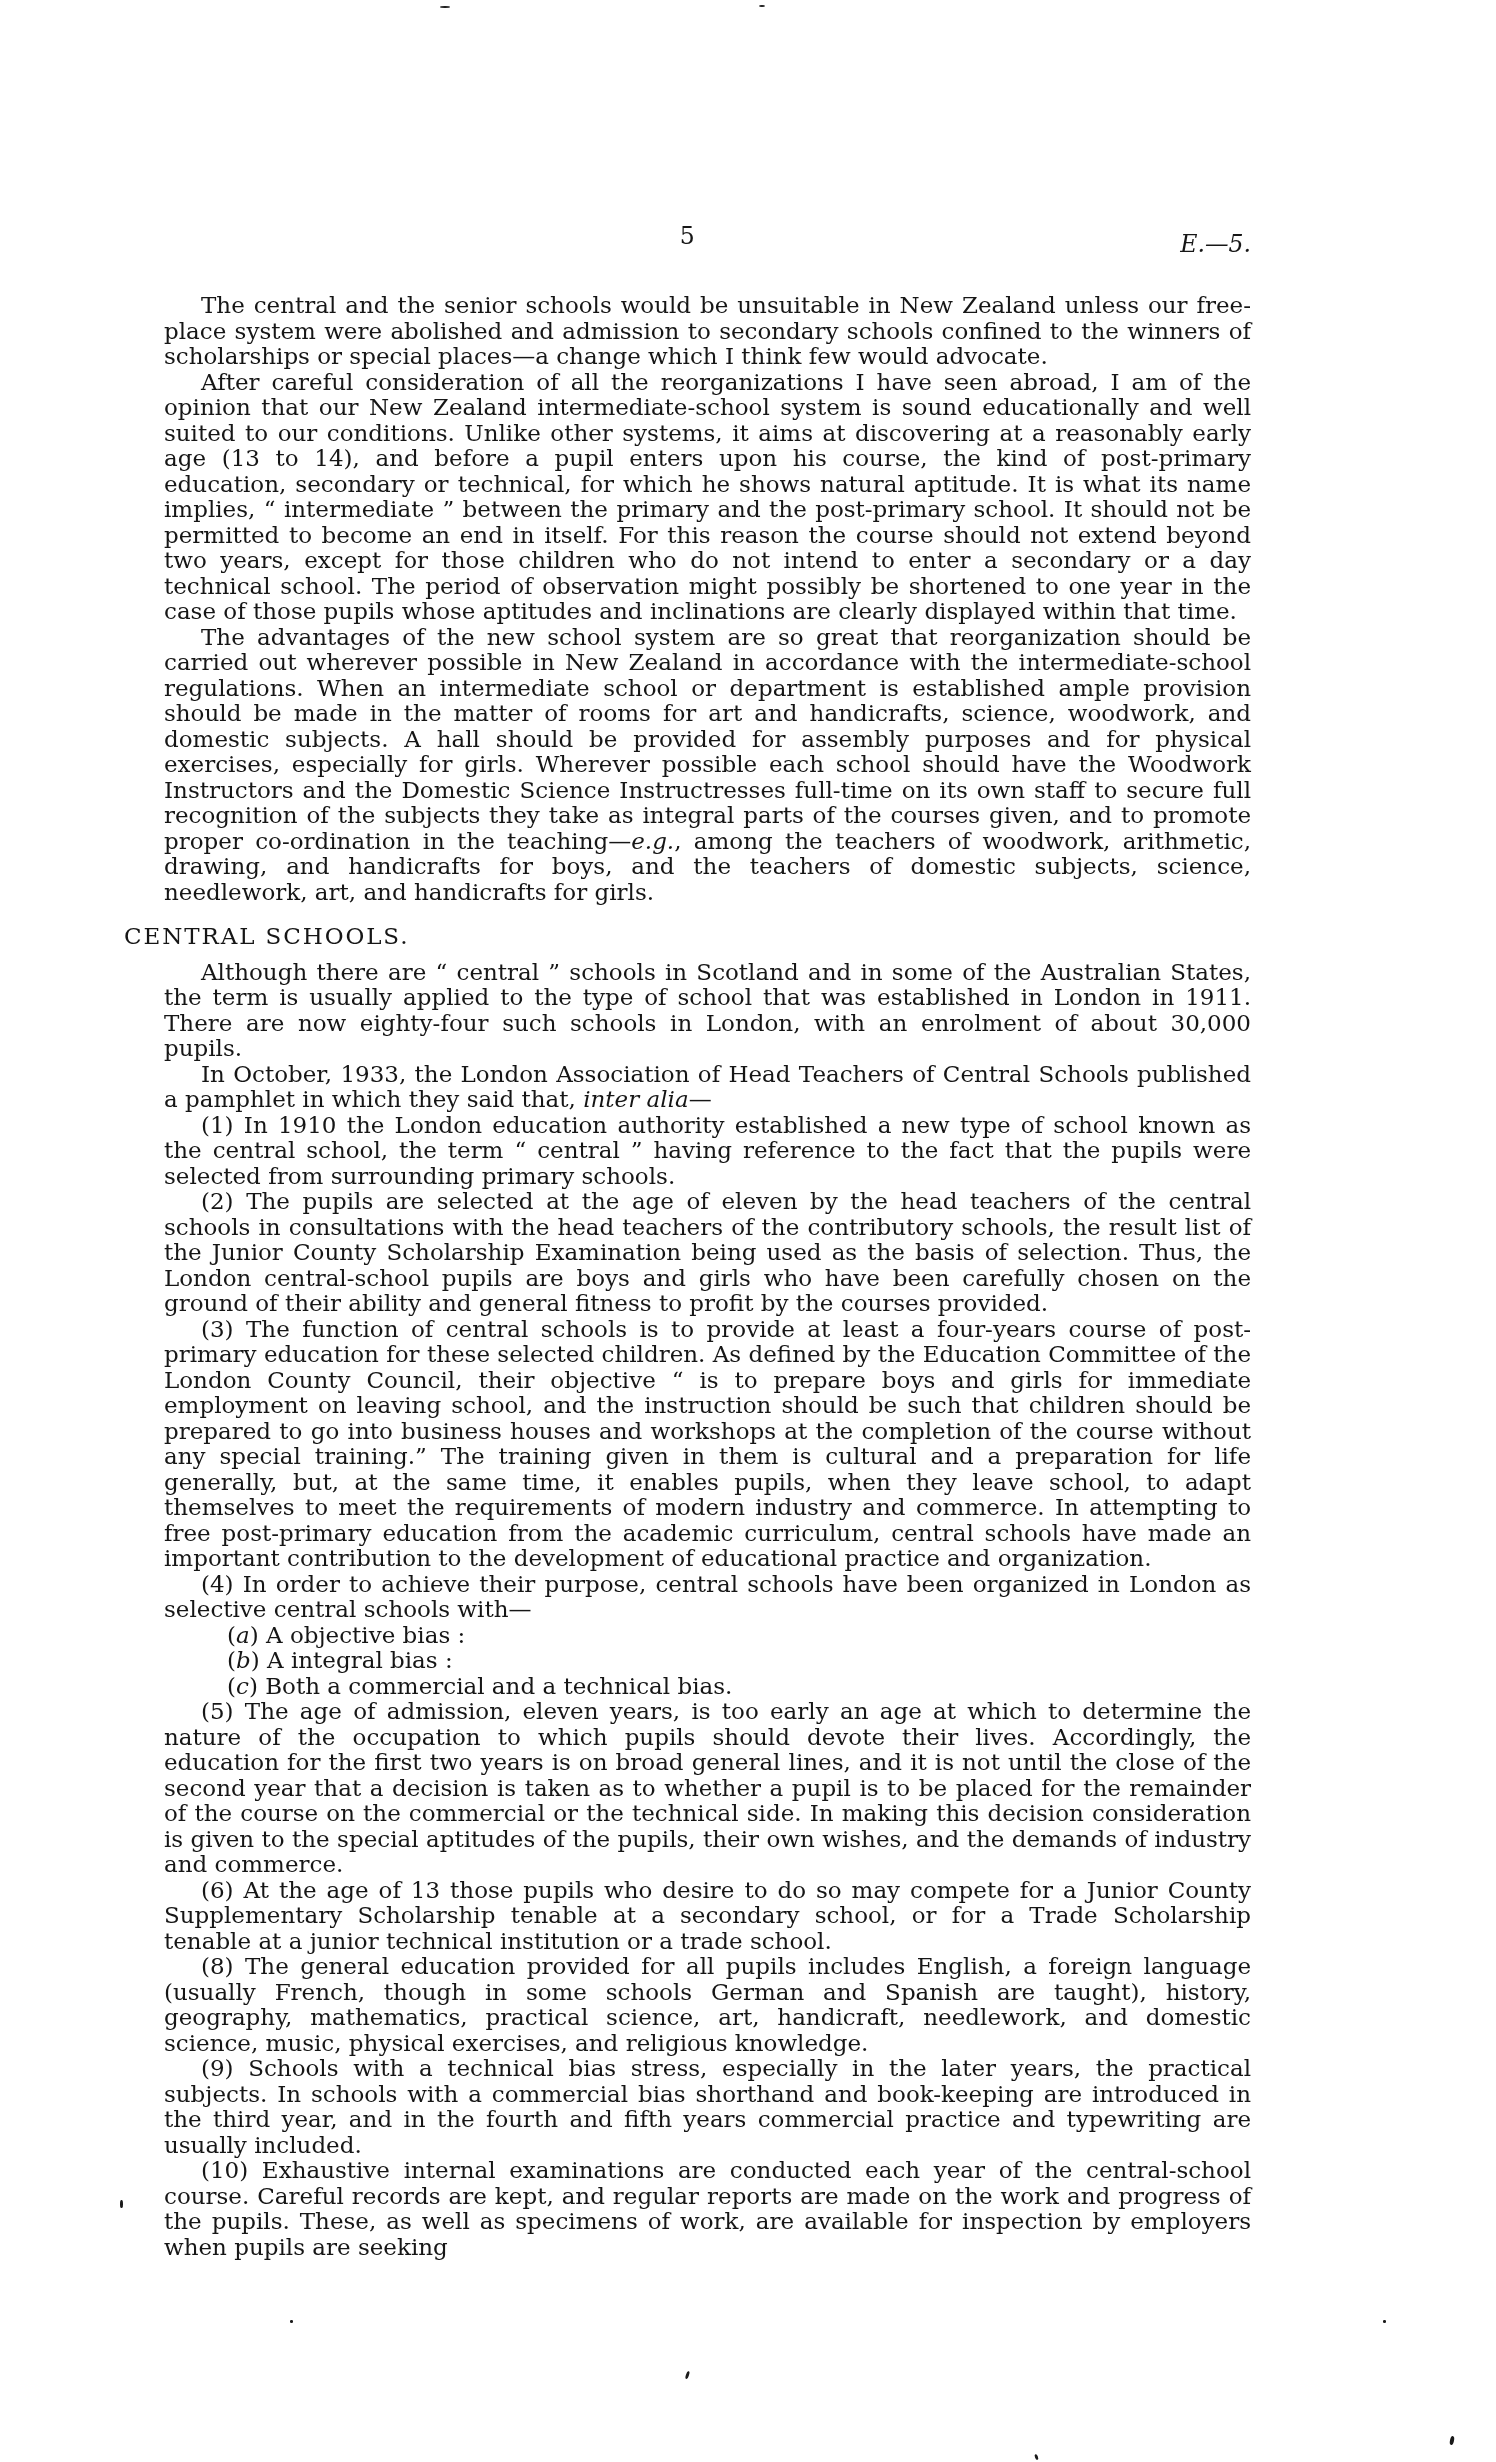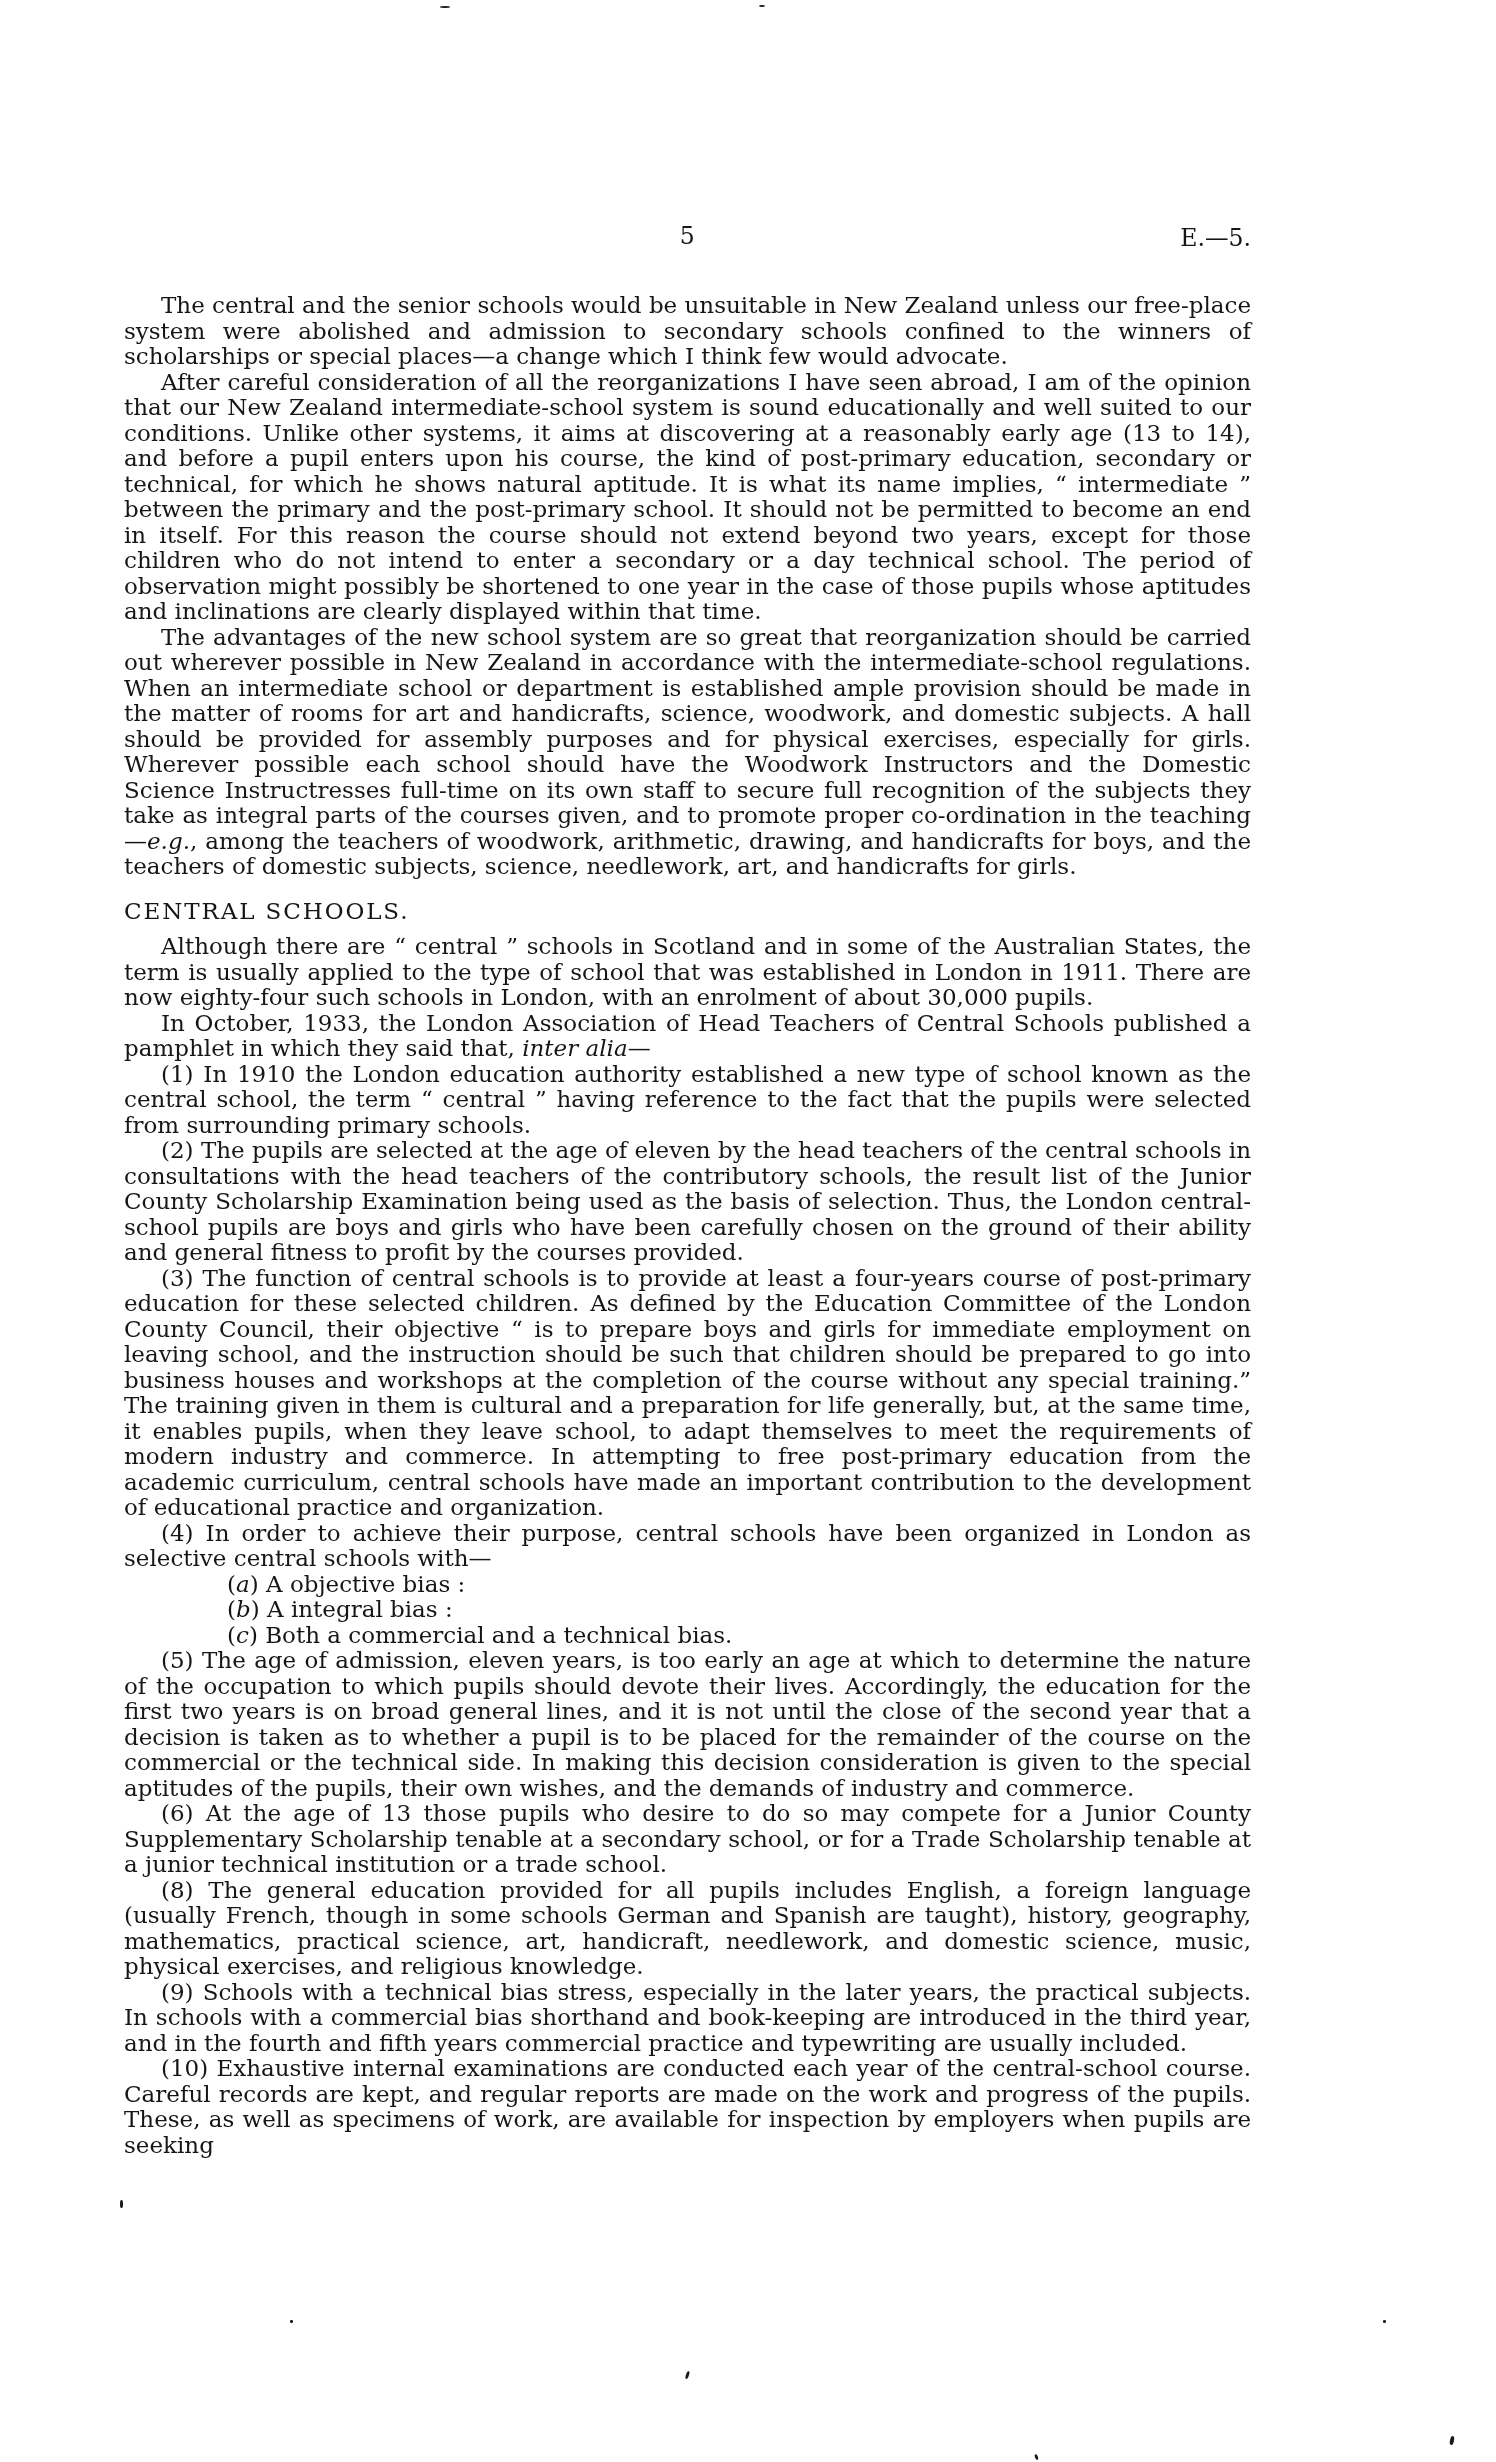--- a/index.html
+++ b/index.html
@@ -25,30 +25,31 @@
     font-size: 23.6px;
     line-height: 28px;
   }
   .page-number {
     text-align: center;
     letter-spacing: 0.6px;
   }
   .doc-ref {
     position: absolute;
     right: 0;
-    top: 2px;
+    top: 8px;
+    font-style: italic;
   }
   .doc-body {
     margin-top: 43px;
     font-size: 23px;
     line-height: 25.5px;
     text-align: justify;
   }
   .doc-body p { margin: 0; }
-  p.body { text-indent: 37px; }
+  p.body { text-indent: 37px; margin-left: 40px; }
   p.list-item {
     text-indent: 0;
     padding-left: 103px;
     text-align: left;
   }
   h2.section-heading {
     font-size: 23px;
     font-weight: normal;
     line-height: 25.5px;
     text-align: left;

